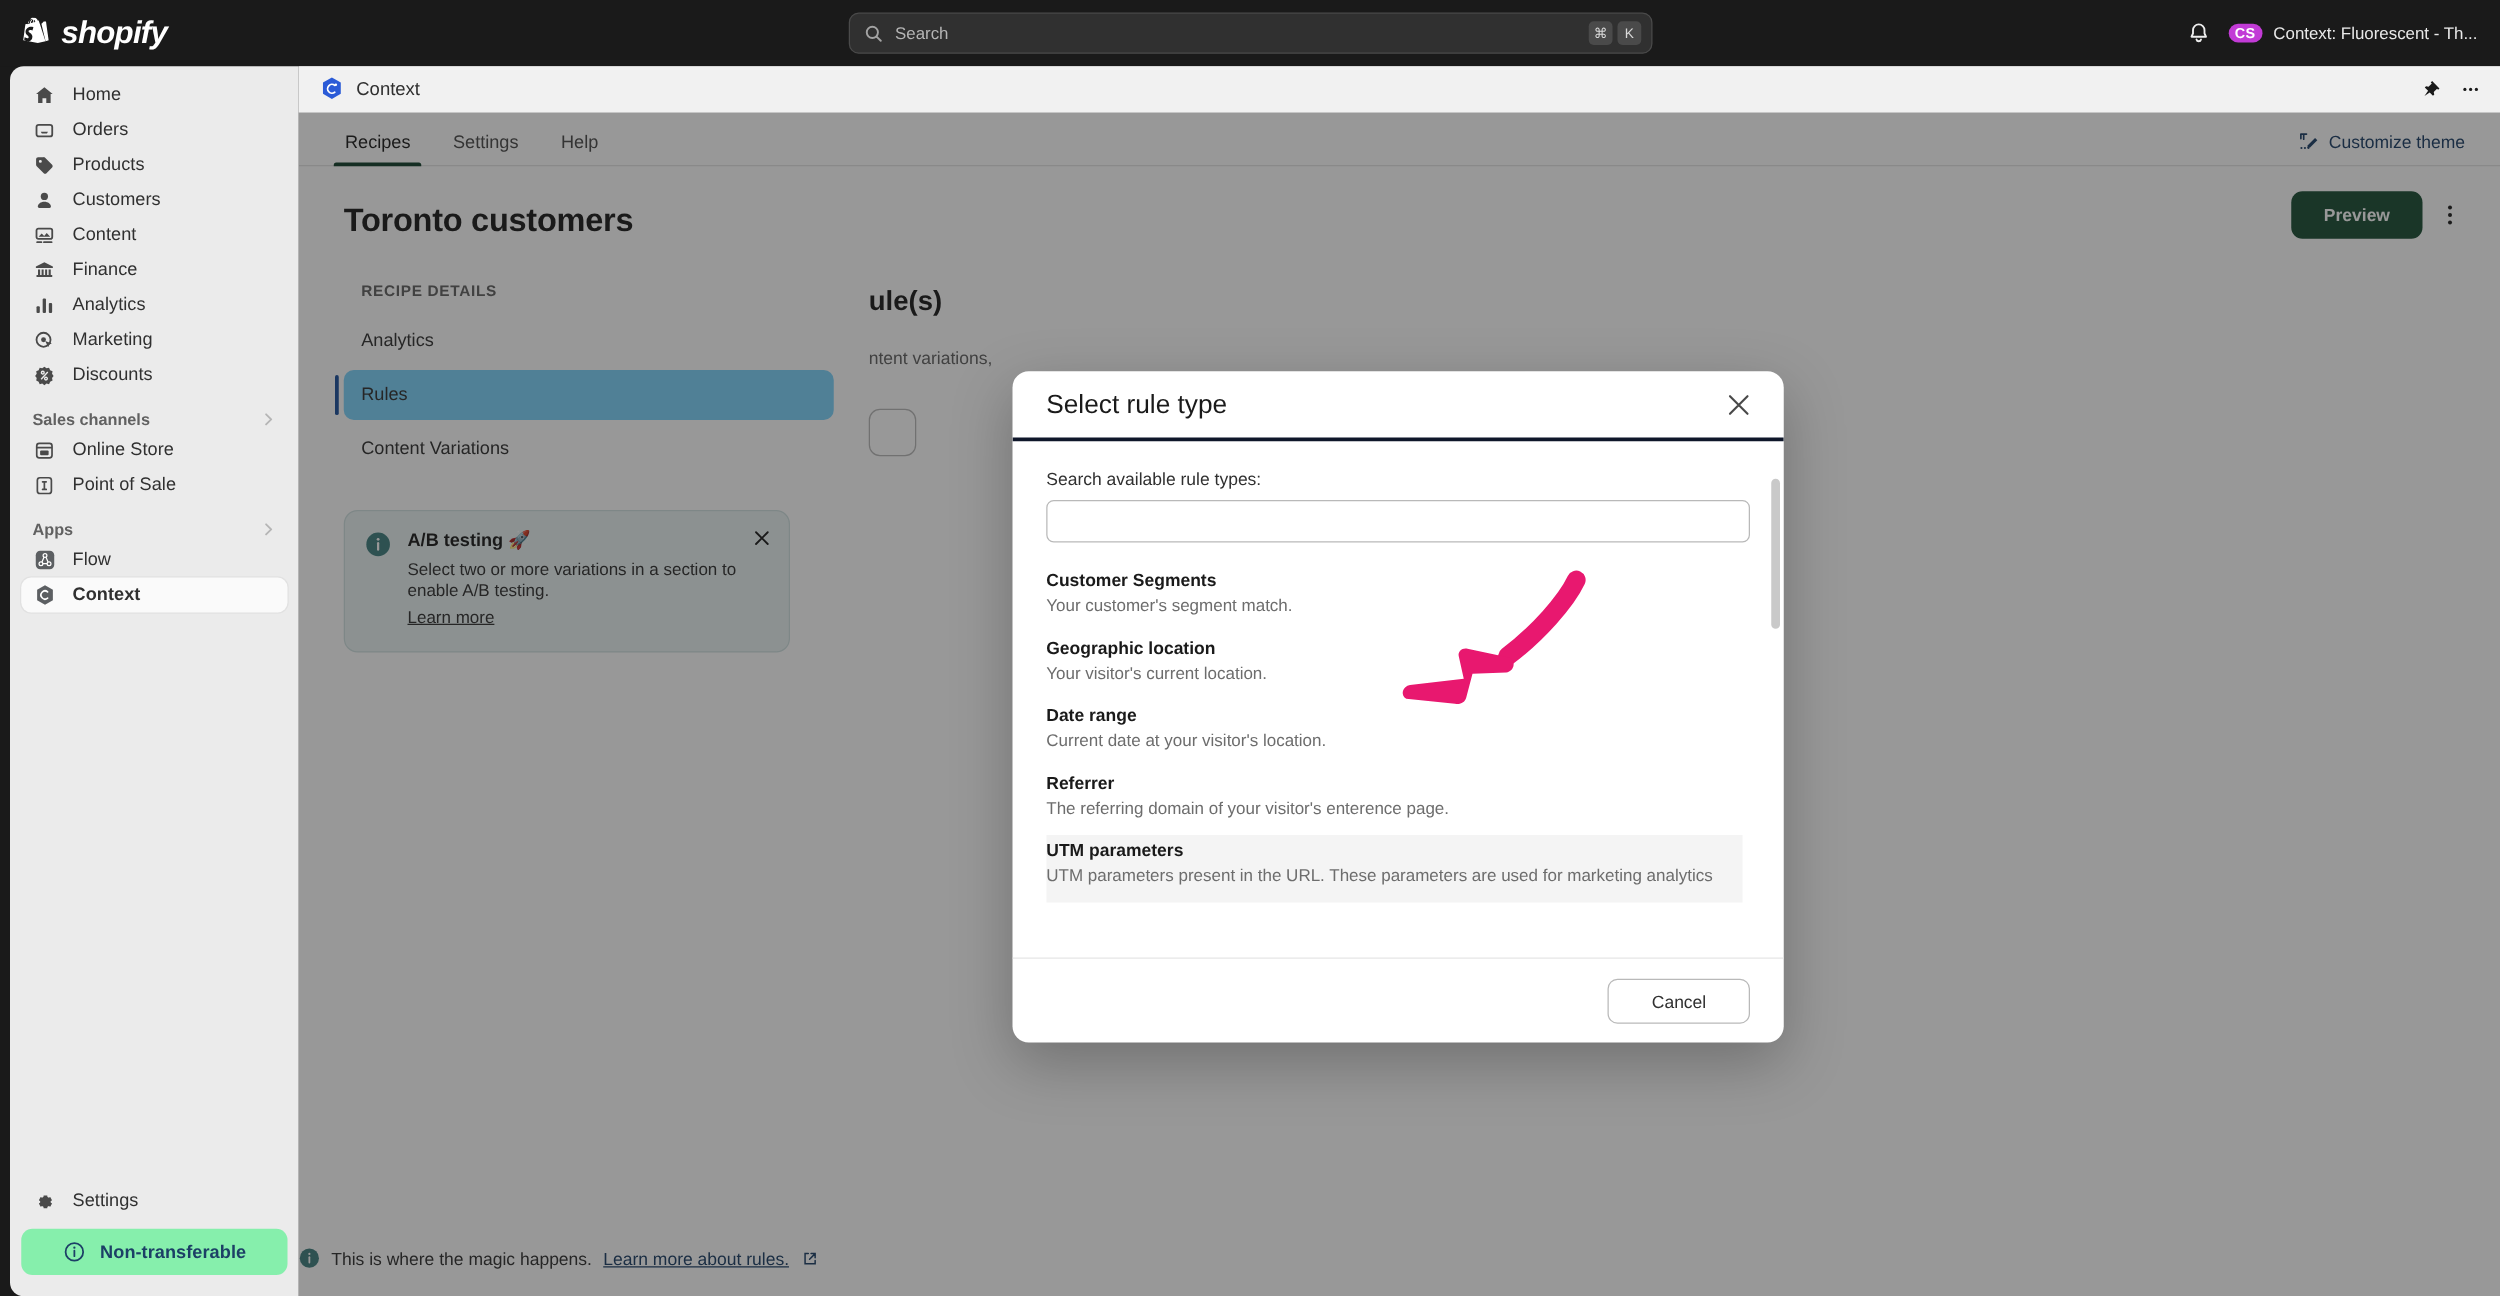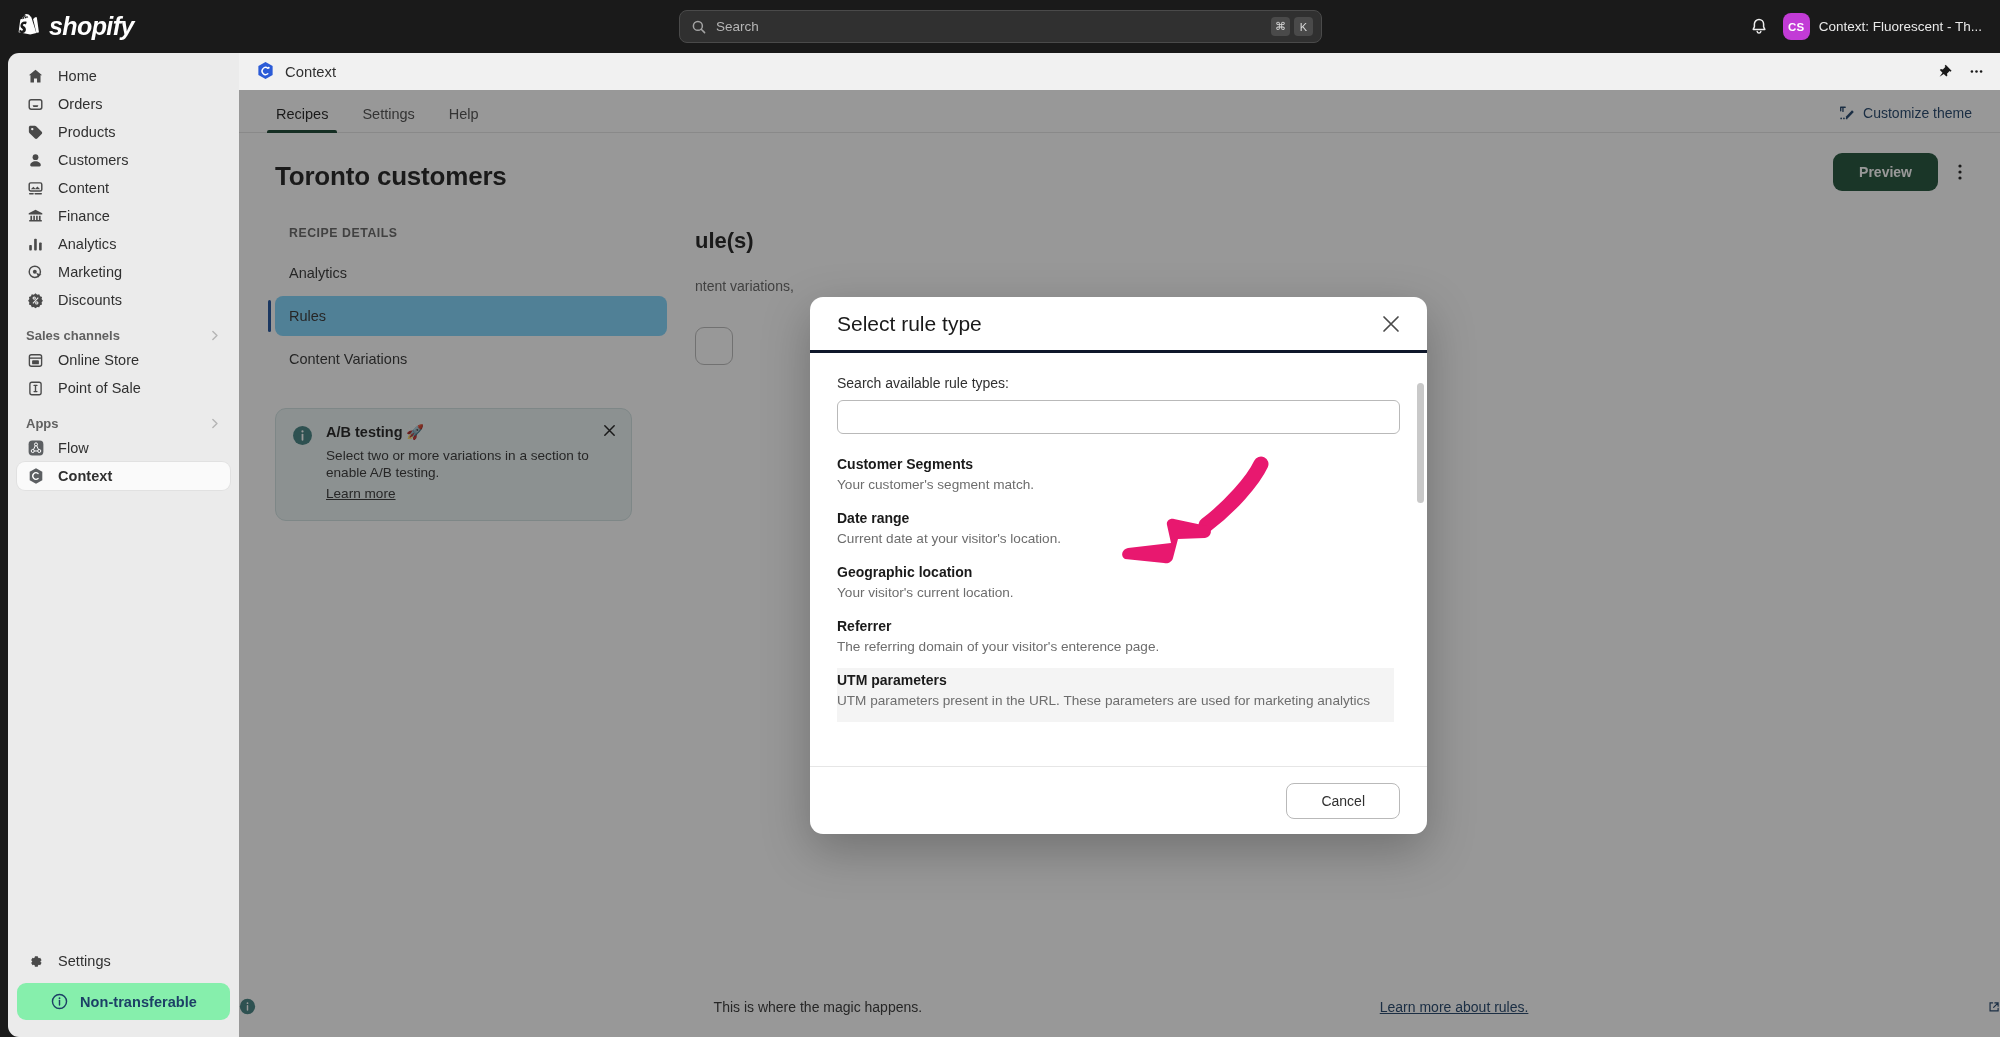--- a/index.html
+++ b/index.html
@@ -30,21 +30,21 @@
     min-width: 19px; height: 19px; font-size: 11px;
     display: flex; align-items: center; justify-content: center; padding: 0 4px;
   }
   .tb-right {
     position: absolute; right: 14px; top: 0; height: 53px;
     display: flex; align-items: center; gap: 10px;
   }
   .bell { width: 20px; height: 20px; opacity: .92; cursor: pointer; }
   .acct { display: flex; align-items: center; gap: 9px; cursor: pointer; padding: 4px 4px; border-radius: 8px; }
   .avatar {
-    width: 27px; height: 27px; border-radius: 8px; background: #c23bd6;
+    width: 27px; height: 15px; border-radius: 8px; background: #c23bd6;
     color: #fff; font-size: 11.5px; font-weight: 600;
     display: flex; align-items: center; justify-content: center; letter-spacing: .3px;
   }
   .acct-name { color: #e9e9e9; font-size: 13.5px; }
 
   
   .sidebar {
     position: absolute; left: 8px; top: 53px; width: 231px; height: 984px;
     background: #ebebeb; border-radius: 11px 0 0 11px;
     padding-top: 9px; display: flex; flex-direction: column;
@@ -156,21 +156,21 @@
   .rcol-title { font-size: 22px; font-weight: 700; color: #1a1a1a; }
   .rcol-sub { font-size: 14px; color: #616161; margin-top: 23px; line-height: 1.4; max-width: 680px; }
   .rcol-btn {
     margin-top: 30px; display: inline-flex; align-items: center; height: 38px;
     padding: 0 18px; border: 1px solid #b9b9b9; border-radius: 9px;
     background: #fff; font-size: 14px; color: #303030; cursor: pointer;
   }
 
   .footnote {
     position: absolute; bottom: 22px; left: 0; width: 1761px;
-    display: flex; align-items: center; justify-content: space-between; gap: 9px;
+    display: flex; align-items: center; justify-content: flex-start; gap: 9px;
   }
   .fn-ic { width: 17px; height: 17px; }
   .fn-txt { font-size: 14px; color: #303030; }
   .fn-link { font-size: 14px; color: #1c3f66; text-decoration: underline; cursor: pointer; }
   .fn-ext { width: 12px; height: 12px; margin-left: 2px; }
 
   
   .scrim {
     position: absolute; left: 239px; top: 90px; width: 1761px; height: 947px;
     background: rgba(26,26,26,0.45); z-index: 40;
@@ -537,26 +537,26 @@
   <div class="m-body">
     <div class="m-label">Search available rule types:</div>
     <input class="m-input" type="text" value="" style="">
 
     <div class="m-list">
       <div class="rt-item">
         <div class="rt-name">Customer Segments</div>
         <div class="rt-desc">Your customer's segment match.</div>
       </div>
       <div class="rt-item">
+        <div class="rt-name">Geographic location</div>
+        <div class="rt-desc">Your visitor's current location.</div>
+      </div>
+      <div class="rt-item">
         <div class="rt-name">Date range</div>
         <div class="rt-desc">Current date at your visitor's location.</div>
-      </div>
-      <div class="rt-item">
-        <div class="rt-name">Geographic location</div>
-        <div class="rt-desc">Your visitor's current location.</div>
       </div>
       <div class="rt-item">
         <div class="rt-name">Referrer</div>
         <div class="rt-desc">The referring domain of your visitor's enterence page.</div>
       </div>
       <div class="rt-item hl">
         <div class="rt-name">UTM parameters</div>
         <div class="rt-desc">UTM parameters present in the URL. These parameters are used for marketing analytics</div>
       </div>
     </div>

